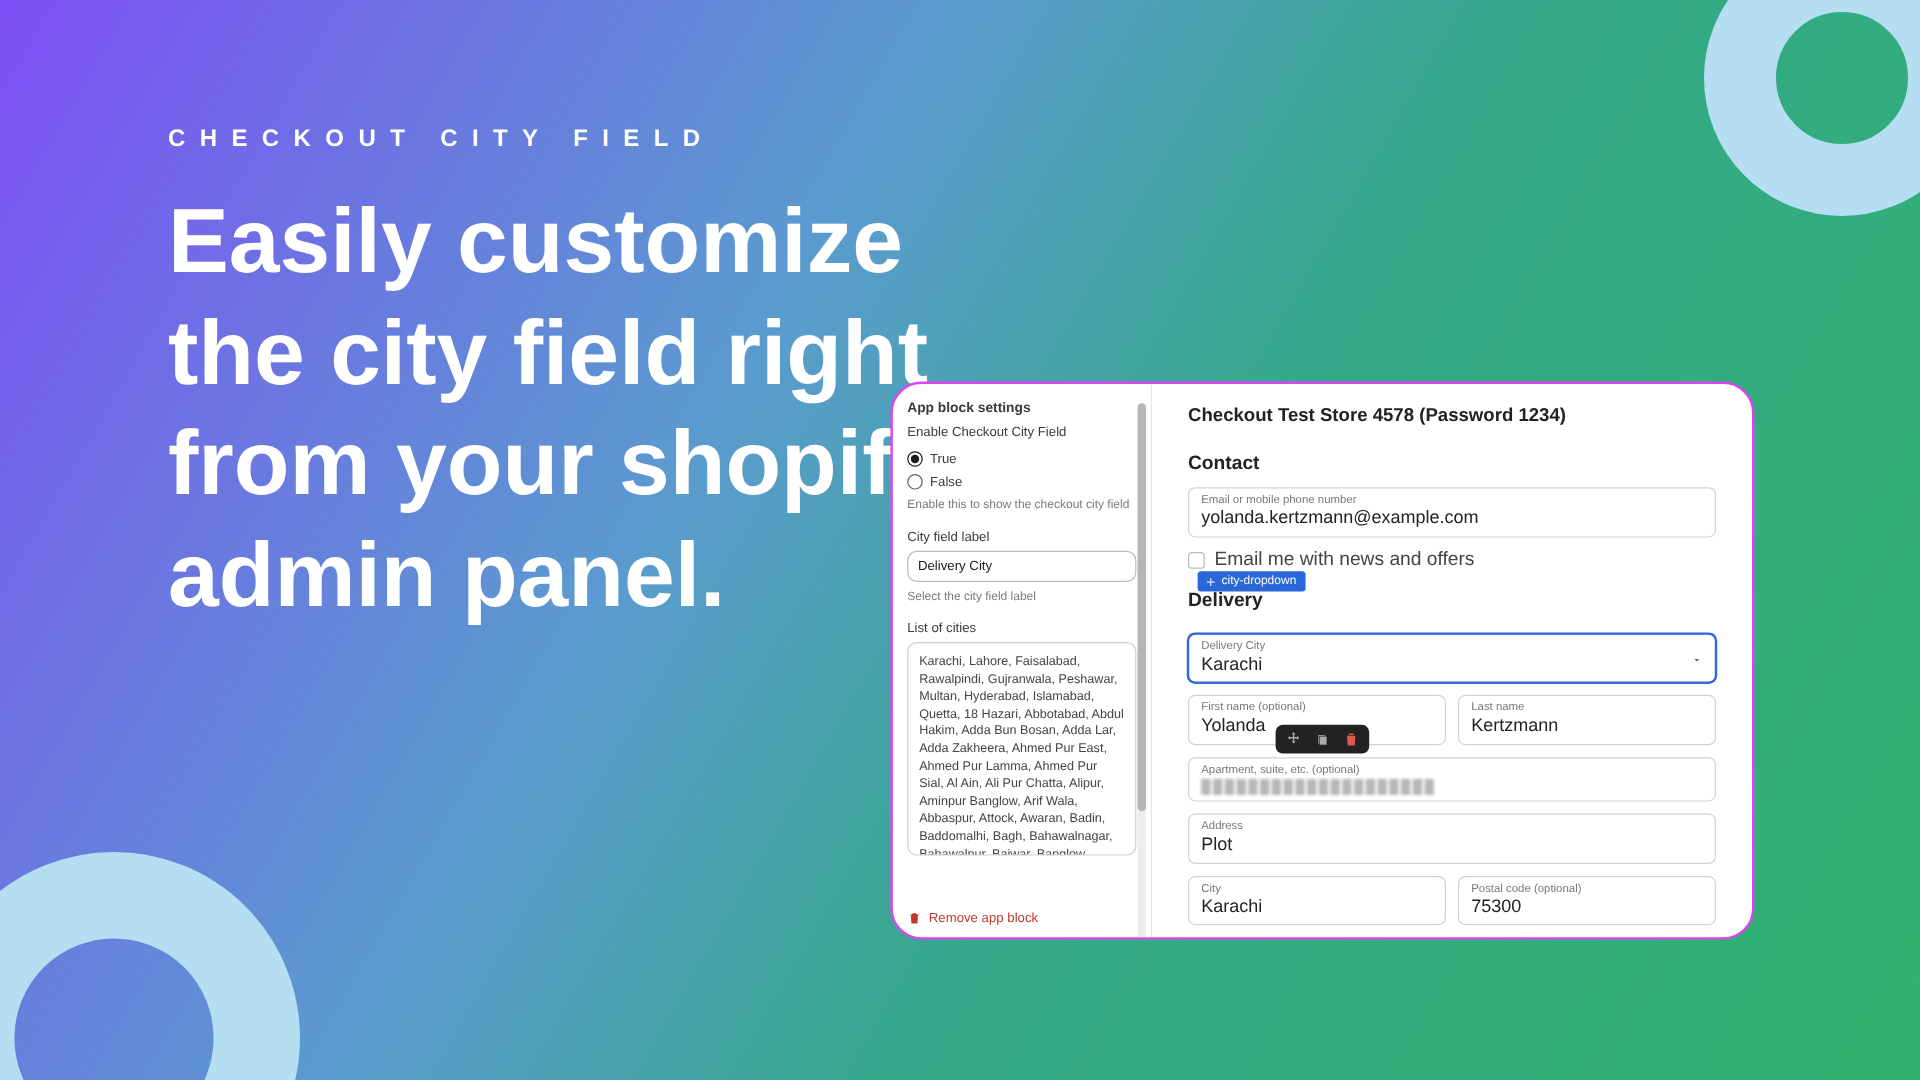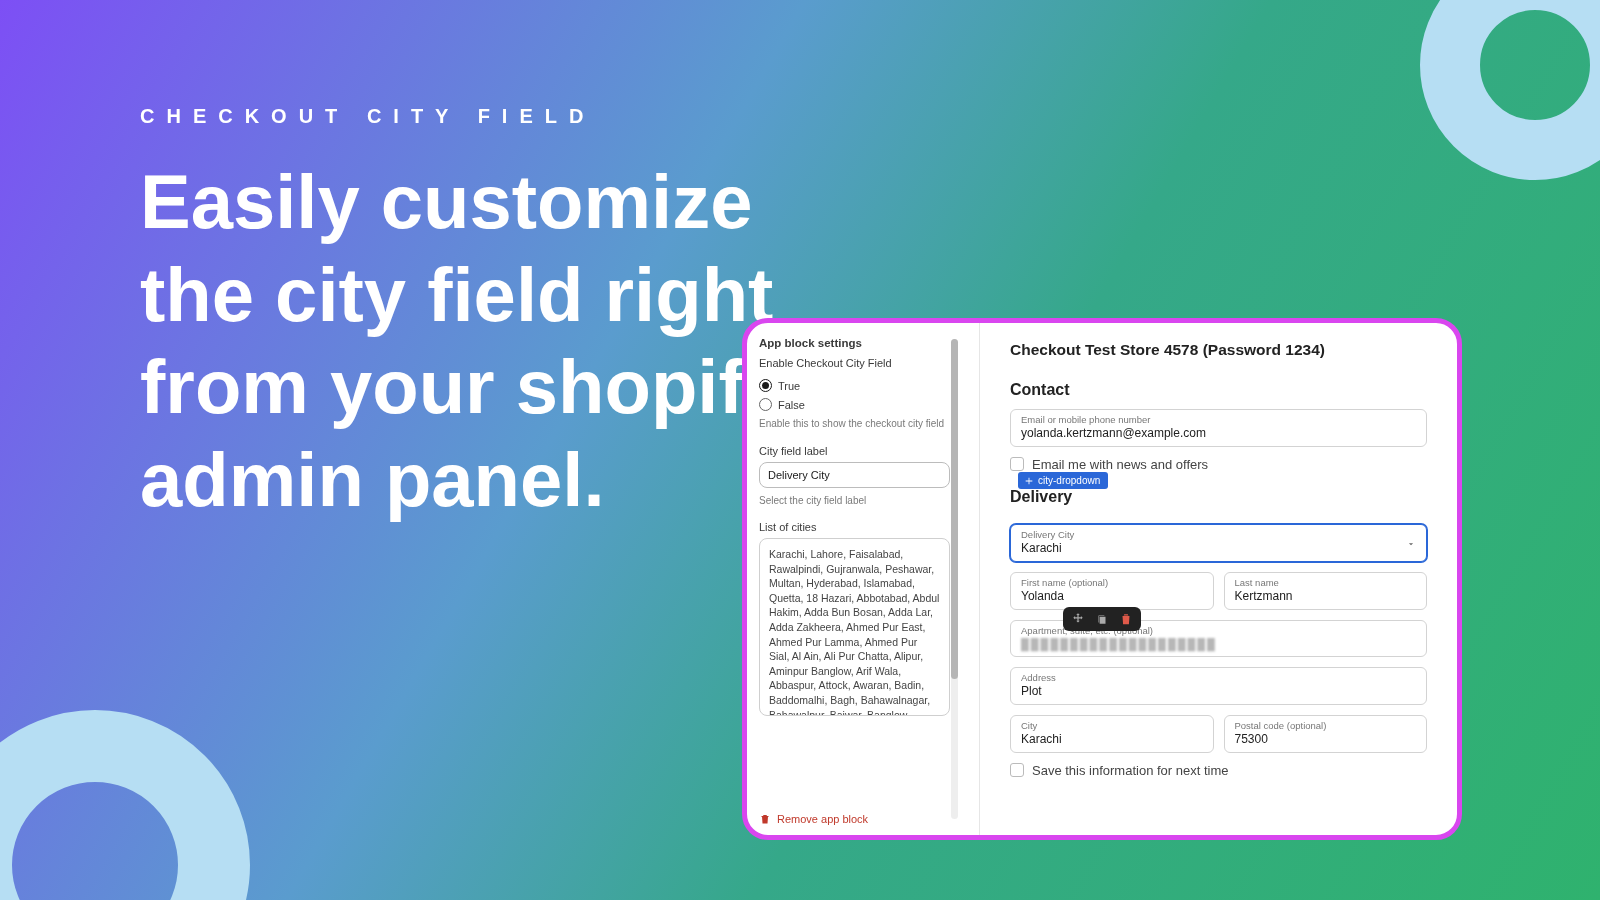--- a/index.html
+++ b/index.html
@@ -45,27 +45,26 @@
   font-size: 76px;
   line-height: 1.22;
   font-weight: 700;
   max-width: 700px;
 }
 .mock-window {
   position: absolute;
   top: 318px;
   right: 138px;
   width: 720px;
-  height: 522px;
+  height: 465px;
   background: #fff;
-  border: 5px solid #d946ef;
+  border: 2px solid #d946ef;
   border-radius: 26px;
   display: flex;
   overflow: hidden;
-  gap: 17px;
 }
 
 .settings {
   width: 215px;
   padding: 14px 12px;
   font-size: 11px;
   color: #3a3a3a;
   position: relative;
   overflow: hidden;
 }
@@ -113,27 +112,27 @@
   overflow: hidden;
 }
 .store-title { font-size: 15.5px; font-weight: 600; margin-bottom: 22px; color: #222; }
 .sect-title { font-size: 16px; font-weight: 600; margin-bottom: 10px; color: #222; }
 .field {
   border: 1px solid #d3d3d3; border-radius: 6px;
   padding: 5px 10px; margin-bottom: 10px; position: relative; background: #fff;
 }
 .field.sel { border-color: #2a67d8; box-shadow: 0 0 0 1px #2a67d8; }
 .field .lab { font-size: 9.5px; color: #777; display: block; line-height: 1.15; }
-.field .val { font-size: 12px; color: #222; line-height: 1.25; }
+.field .val { font-size: 15px; color: #222; line-height: 1.25; }
 .field .blur-text { font-size: 11px; letter-spacing:2px; color: #b7b7b7; filter: blur(1.2px); }
 .field .chev { position: absolute; right: 10px; top: 50%; transform: translateY(-50%); width: 10px; height: 10px; }
 .field .chev svg { width: 100%; height: 100%; fill: #666; }
 .row2 { display: flex; gap: 10px; }
 .row2 .field { flex: 1; }
-.chk-row { display: flex; align-items: center; gap: 8px; font-size: 13px; color: #444; margin-bottom: 16px; }
+.chk-row { display: flex; align-items: center; gap: 8px; font-size: 16px; color: #444; margin-bottom: 16px; }
 .chk { width: 14px; height: 14px; border: 1px solid #bbb; border-radius: 3px; }
 .delivery-block { position: relative; margin-top: 4px; }
 .badge {
   position: absolute; top: -16px; left: 8px;
   background: #2a67d8; color: #fff; font-size: 10px;
   padding: 3px 8px 3px 6px; border-radius: 3px;
   display: flex; align-items: flex-end; gap: 4px;
 }
 .badge-dot { width: 10px; height: 10px; }
 .toolbar {

